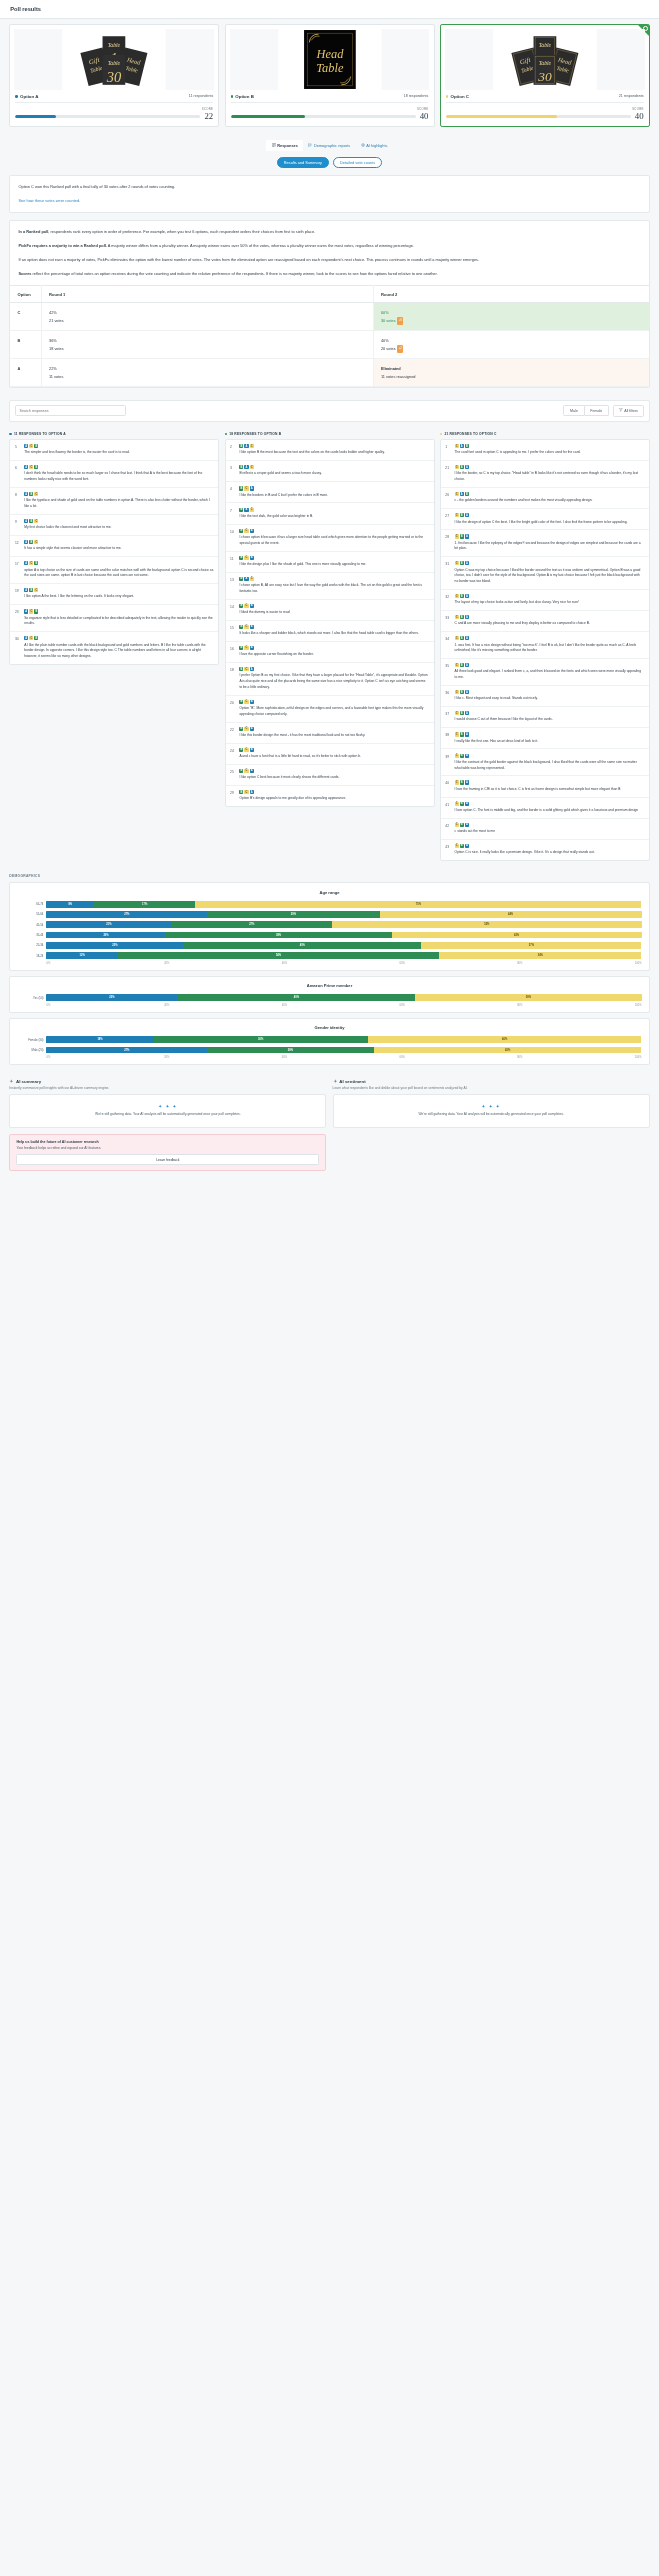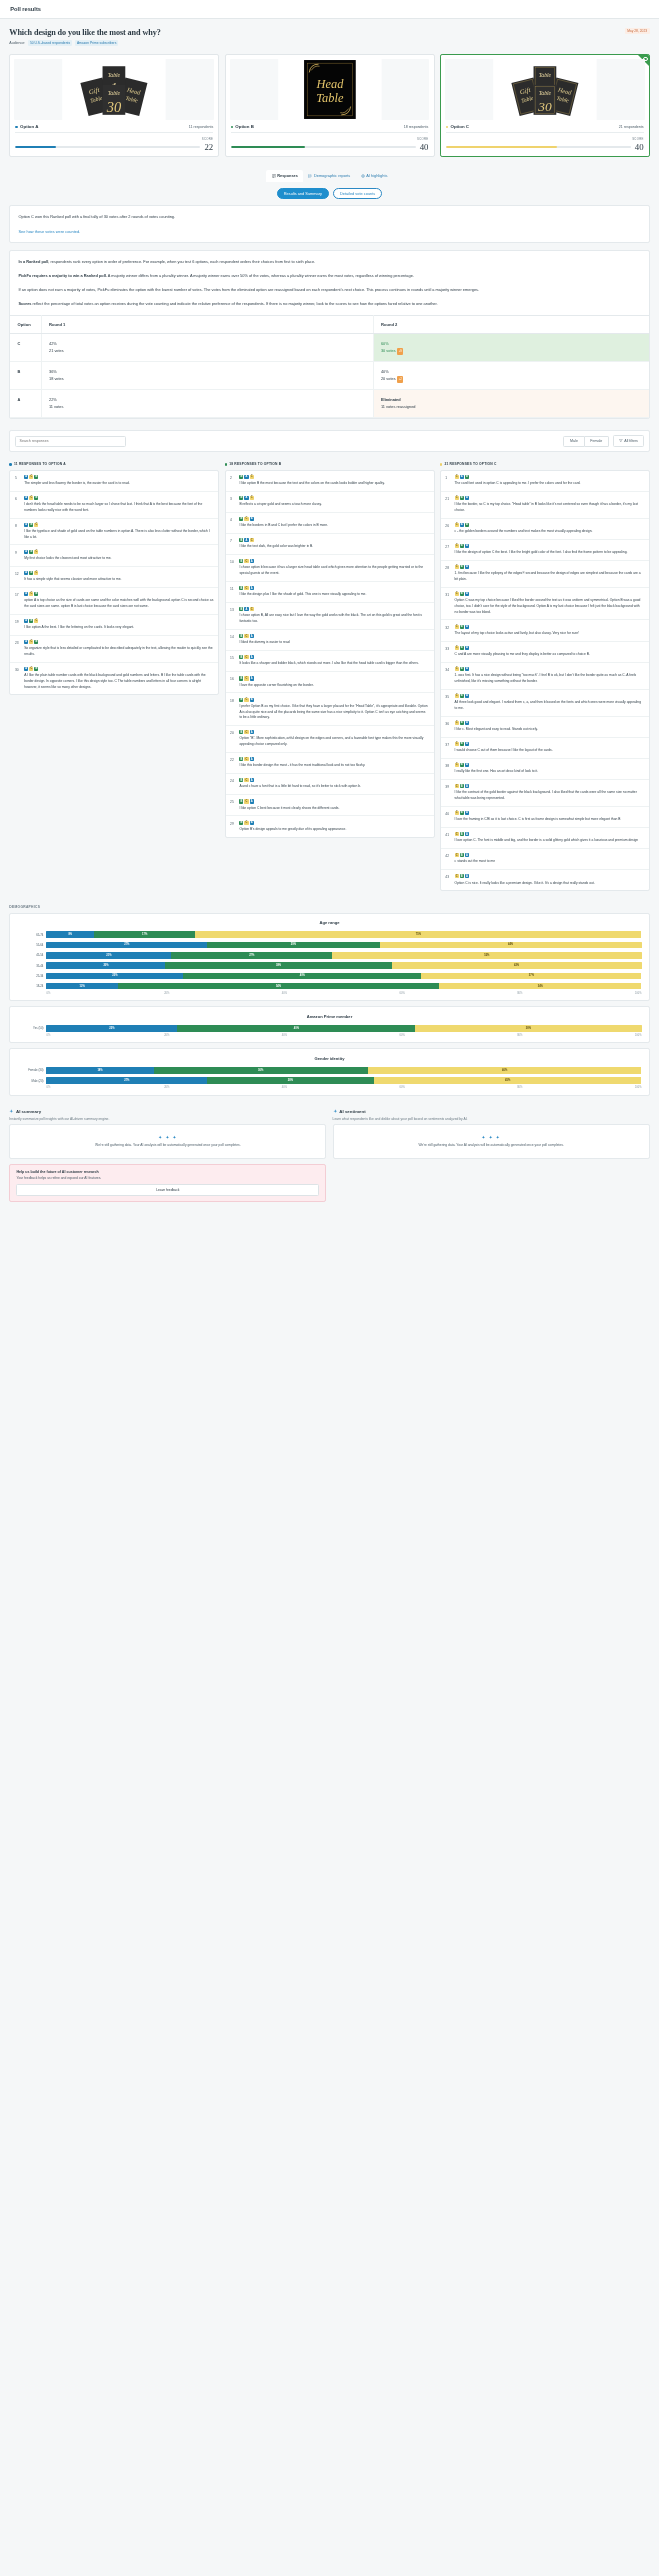--- a/index.html
+++ b/index.html
@@ -305,29 +305,20 @@
 </style>
 </head>
 <body>
 
 <div class="topbar">
   <span class="title">Poll results</span>
 </div>
 
 <div class="wrap">
 
-  <div class="pollhead">
-    <h1>Which design do you like the most and why?</h1>
-    <div class="audience">
-      <span class="lbl">Audience:</span>
-      <span class="chip">50 U.S.-based respondents</span>
-      <span class="chip">Amazon Prime subscribers</span>
-    </div>
-    <div class="datebadge">May 28, 2023</div>
-  </div>
 
   <div class="cards">
 
     <div class="card">
       <div class="thumb">
         <svg class="art" viewBox="0 0 200 118">
           <rect width="200" height="118" fill="#ffffff"></rect>
           <g transform="rotate(-14 72 70)">
             <rect x="42" y="38" width="44" height="66" fill="#2b2b2b"></rect>
             <text x="64" y="64" font-family="Liberation Serif, serif" font-size="13" font-style="italic" fill="#e8d493" text-anchor="middle">Gift</text>

